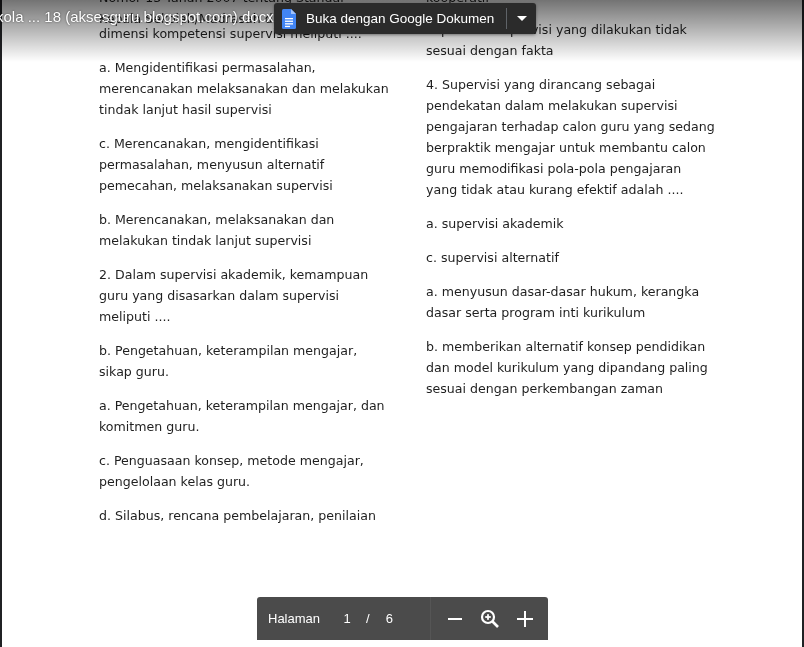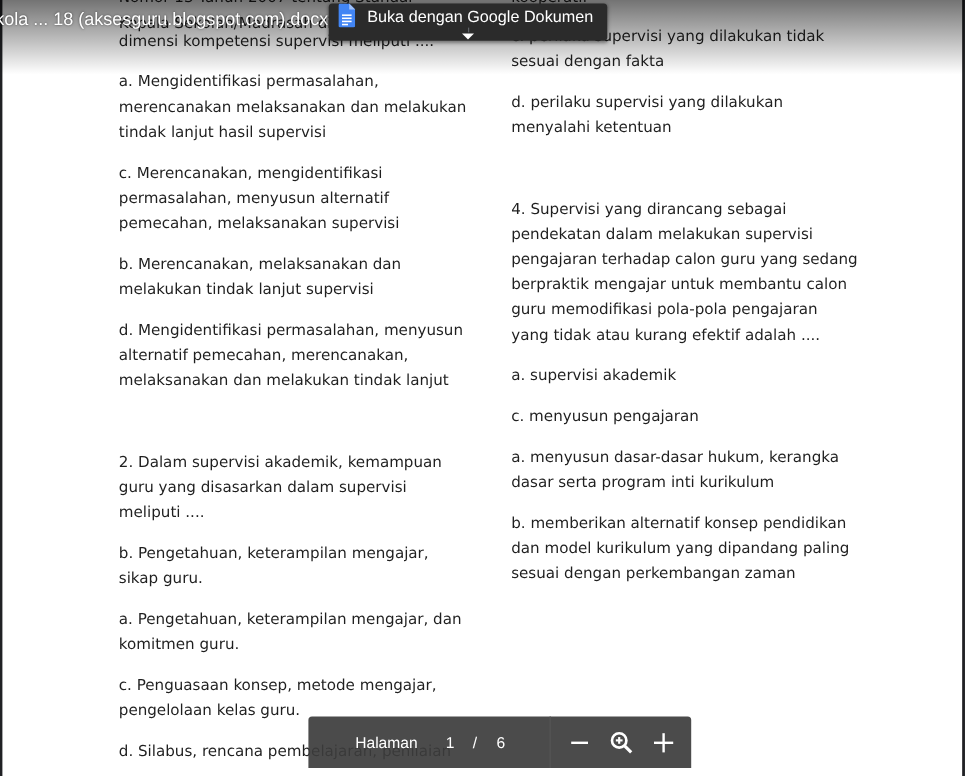--- a/index.html
+++ b/index.html
@@ -29,38 +29,36 @@
     position: absolute; left: -4px; top: 8px;
     color: #ffffff; font-family: "Liberation Sans", sans-serif;
     font-size: 15px; white-space: nowrap;
     text-shadow: 0 0 2px rgba(0,0,0,0.6);
   }
   .open-btn {
     position: absolute; left: 274px; top: 3px; height: 31px;
     background: #2b2b2b; border-radius: 3px;
     display: flex; align-items: center; color: #fff;
     box-shadow: 0 1px 3px rgba(0,0,0,0.4);
-    flex-direction: column;
   }
   .open-main {
     display: flex; align-items: center; height: 100%; padding: 0 12px 0 8px; cursor: pointer;
   }
   .gdoc-icon { width: 14px; height: 20px; margin-right: 10px; position: relative; }
   .open-label { font-size: 13.5px; white-space: nowrap; }
   .open-sep { width: 1px; height: 21px; background: #5f6368; }
   .open-caret {
     width: 29px; height: 100%; display: flex; align-items: center; justify-content: center; cursor: pointer;
   }
   .caret { width: 0; height: 0; border-left: 5px solid transparent; border-right: 5px solid transparent; border-top: 5px solid #fff; }
   .pager {
     position: absolute; left: 257px; top: 597px; width: 291px; height: 43px;
     background: rgba(60,60,60,0.92); border-radius: 3px 3px 0 0;
     display: flex; align-items: center; color: #fff;
     font-family: "Liberation Sans", sans-serif;
-    padding-left: 28px;
   }
   .pager-left { display: flex; align-items: center; width: 173px; height: 100%; padding-left: 11px; box-sizing: border-box; font-size: 13px; }
   .pager-left span { display: inline-block; }
   .pg-label { margin-right: 19px; }
   .pg-current { width: 16px; text-align: center; margin-right: 11px; }
   .pg-slash { margin-right: 16px; }
   .pager-sep { width: 1px; height: 43px; background: #555; }
   .pager-right { display: flex; align-items: center; justify-content: space-around; flex: 1; height: 100%; padding: 0 6px; }
   .zbtn { width: 26px; height: 26px; display: flex; align-items: center; justify-content: center; cursor: pointer; }
   .scroll-strip { position: absolute; right: 0; top: 0; width: 2px; height: 647px; background: #202124; }
@@ -68,35 +66,33 @@
 </head>
 <body>
 
 <div class="page">
   <div class="col left">
     <p class="para" style="margin:-13px 0 0 0;">Nomor 13 Tahun 2007 tentang Standar Kepala Sekolah/Madrasah disebutkan bahwa</p>
     <p class="para" style="margin-top:-6px;">dimensi kompetensi supervisi meliputi ....</p>
     <p class="para" style="margin-top:0;">a. Mengidentifikasi permasalahan, merencanakan melaksanakan dan melakukan tindak lanjut hasil supervisi</p>
     <p class="para">c.  Merencanakan, mengidentifikasi permasalahan, menyusun alternatif pemecahan, melaksanakan supervisi</p>
     <p class="para">b. Merencanakan, melaksanakan dan melakukan tindak lanjut supervisi</p>
-    <p class="para" style="margin-bottom:47px;">d. Mengidentifikasi permasalahan, menyusun alternatif pemecahan, merencanakan, melaksanakan dan melakukan tindak lanjut</p>
     <p class="para">2. Dalam supervisi akademik, kemampuan guru yang disasarkan dalam supervisi meliputi ....</p>
     <p class="para">b. Pengetahuan, keterampilan mengajar, sikap guru.</p>
     <p class="para">a. Pengetahuan, keterampilan mengajar, dan komitmen guru.</p>
     <p class="para">c.  Penguasaan konsep, metode mengajar, pengelolaan kelas guru.</p>
     <p class="para">d. Silabus, rencana pembelajaran, penilaian</p>
   </div>
 
   <div class="col right">
     <p class="para" style="margin:-13px 0 0 0;">kooperatif</p>
     <p class="para" style="margin-top:11px;">c. perilaku supervisi yang dilakukan tidak sesuai dengan fakta</p>
-    <p class="para" style="margin-bottom:47px;">d. perilaku supervisi yang dilakukan menyalahi ketentuan</p>
     <p class="para">4. Supervisi yang dirancang sebagai pendekatan dalam melakukan supervisi pengajaran terhadap calon guru yang sedang berpraktik mengajar untuk membantu calon guru memodifikasi pola-pola pengajaran yang tidak atau kurang efektif adalah ....</p>
     <p class="para">a. supervisi akademik</p>
-    <p class="para">c. menyusun pengajaran</p>
+    <p class="para">c. supervisi alternatif</p>
     <p class="para">a.  menyusun dasar-dasar hukum, kerangka dasar serta program inti kurikulum</p>
     <p class="para">b.  memberikan alternatif konsep pendidikan dan model kurikulum yang dipandang paling sesuai dengan perkembangan zaman</p>
   </div>
 </div>
 
 <div class="scroll-strip"></div>
 
 <div class="top-fade"></div>
 
 <div class="file-title">kola ... 18 (aksesguru.blogspot.com).docx</div>

